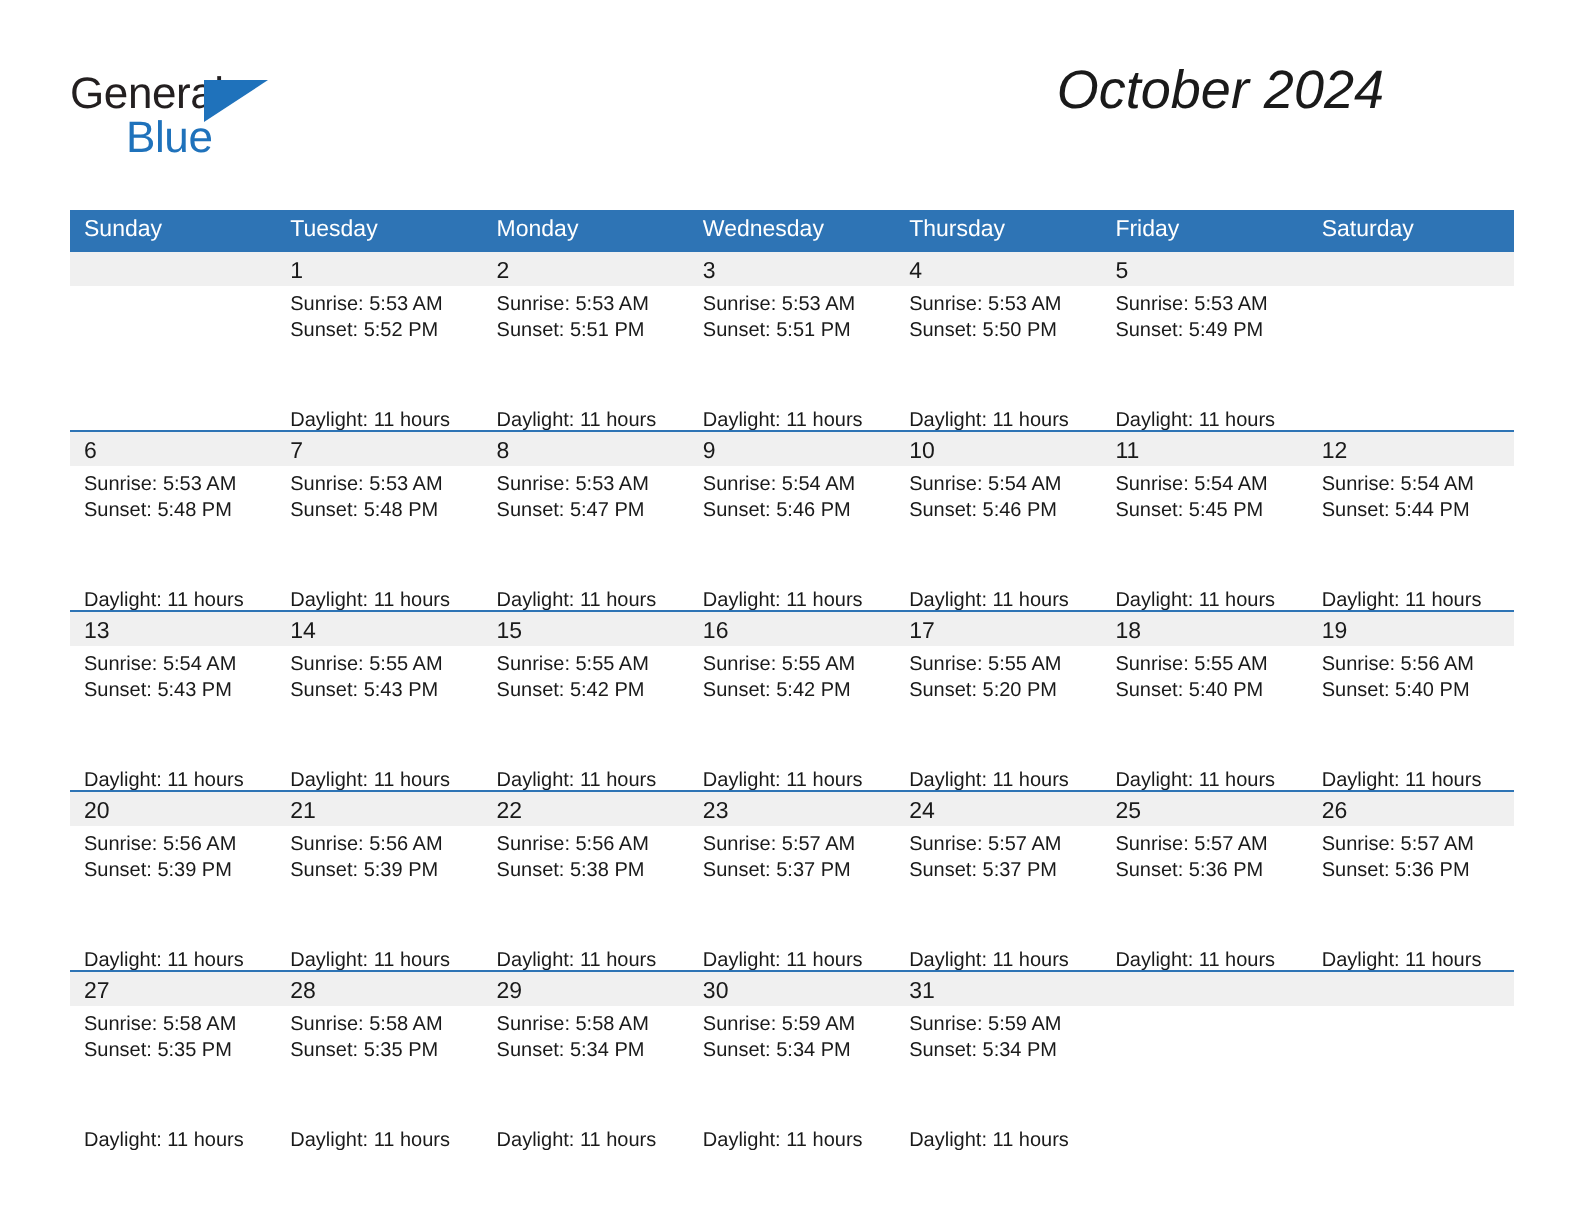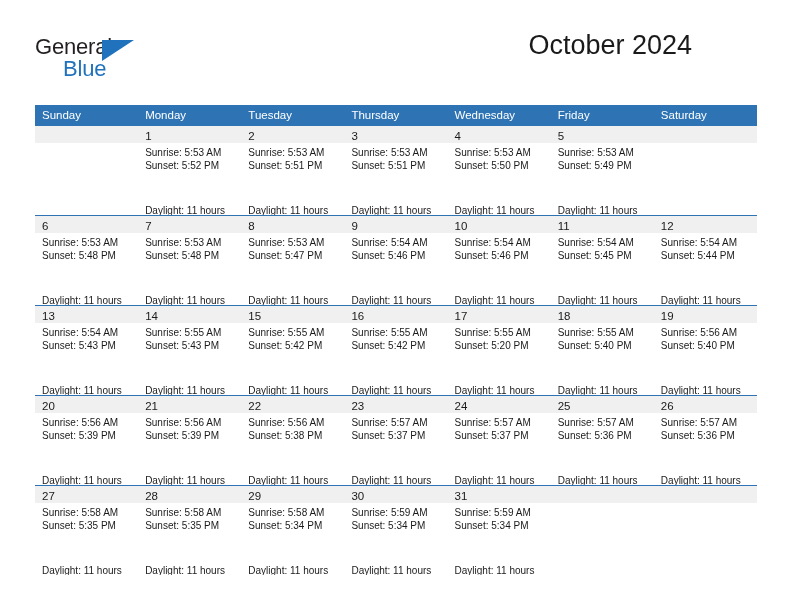--- a/index.html
+++ b/index.html
@@ -66,20 +66,21 @@
     position: absolute;
     right: 0;
     top: 0;
     text-align: right;
   }
   .cal-title {
     font-size: 27px;
     color: #1a1a1a;
     line-height: 34px;
     white-space: nowrap;
+    font-style: italic;
   }
   .cal-subtitle {
     font-size: 13.5px;
     color: #1a1a1a;
     line-height: 20px;
     margin-top: 4px;
     white-space: nowrap;
   }
 
   
@@ -161,24 +162,24 @@
 
     <div class="title-block">
       <div class="cal-title">October 2024</div>
     </div>
 
   </div>
 
   <div class="calendar">
     <div class="dow-row" id="dow-row">
         <div class="dow">Sunday</div>
+        <div class="dow">Tuesday</div>
         <div class="dow">Monday</div>
-        <div class="dow">Tuesday</div>
+        <div class="dow">Wednesday</div>
         <div class="dow">Thursday</div>
-        <div class="dow">Wednesday</div>
         <div class="dow">Friday</div>
         <div class="dow">Saturday</div>
       </div>
     <div id="weeks-container">
         <div class="week">
           <div class="cell empty">
             <div class="daynum-strip"><span class="daynum"></span></div>
             <div class="cell-body"></div>
           </div>
           <div class="cell">

